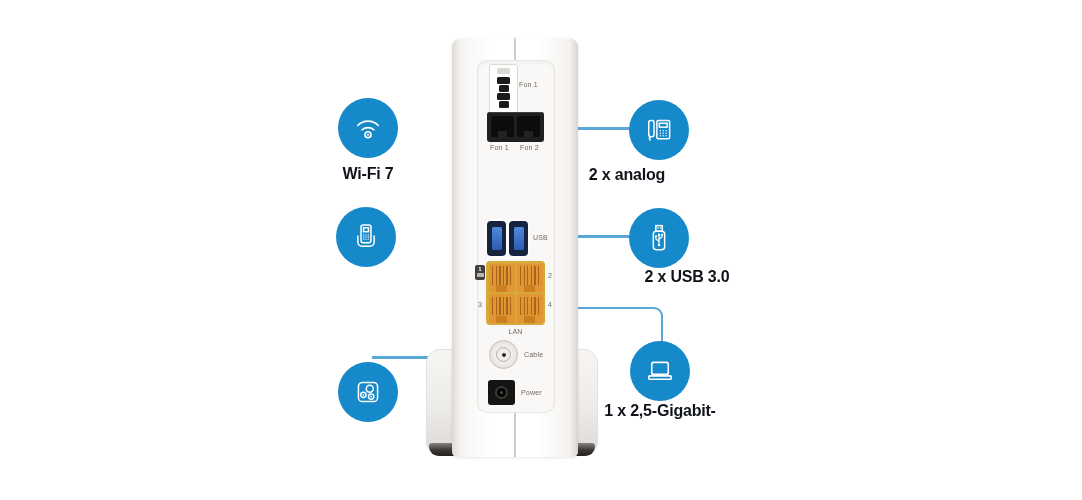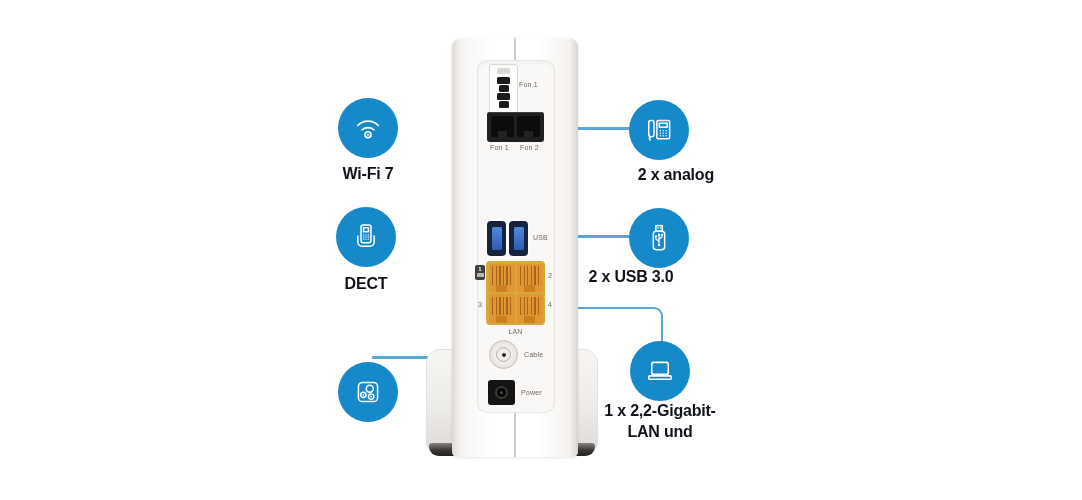--- a/index.html
+++ b/index.html
@@ -221,21 +221,20 @@
             <circle cx="24" cy="24" r="0.95"></circle>
             <circle cx="27.2" cy="24" r="0.95"></circle>
           <circle cx="20.8" cy="27" r="0.95"></circle>
             <circle cx="24" cy="27" r="0.95"></circle>
             <circle cx="27.2" cy="27" r="0.95"></circle>
         </g>
         <path d="M12.5 22.5 v9 a5.5 5.5 0 0 0 5.5 5.5 h12 a5.5 5.5 0 0 0 5.5 -5.5 v-9"></path>
       </svg>
     </span>
   </div>
-  <div class="clabel" style="left:311px;top:273px;width:110px;">DECT</div>
 
   <div class="bubble" style="left:338px;top:362px;">
     <span>
       <svg width="34" height="34" viewBox="0 0 48 48" fill="none" stroke="#ffffff" stroke-width="2.1">
         <rect x="10.5" y="10.5" width="27" height="27" rx="5.5"></rect>
         <circle cx="26.5" cy="19.5" r="5"></circle>
         <circle cx="17.5" cy="28" r="3.8"></circle>
         <circle cx="28.5" cy="30.5" r="3.8"></circle>
         <circle cx="17.5" cy="28" r="1.2" fill="#ffffff" stroke="none"></circle>
         <circle cx="28.5" cy="30.5" r="1.2" fill="#ffffff" stroke="none"></circle>
@@ -257,49 +256,48 @@
           <circle cx="26" cy="28.5" r="1"></circle>
             <circle cx="30" cy="28.5" r="1"></circle>
             <circle cx="34" cy="28.5" r="1"></circle>
           <circle cx="26" cy="32" r="1"></circle>
             <circle cx="30" cy="32" r="1"></circle>
             <circle cx="34" cy="32" r="1"></circle>
         </g>
       </svg>
     </span>
   </div>
-  <div class="clabel" style="left:594px;top:164px;width:120px;text-align:right;">2 x analog</div>
+  <div class="clabel" style="left:567px;top:164px;width:120px;">2 x analog</div>
 
   <div class="bubble" style="left:629px;top:208px;">
     <span>
       <svg width="34" height="34" viewBox="0 0 48 48" fill="none" stroke="#ffffff" stroke-width="2.1" stroke-linecap="round">
         <rect x="19.5" y="6.5" width="9" height="8"></rect>
         <rect x="21.6" y="8.8" width="1.9" height="1.9" fill="#ffffff" stroke="none"></rect>
         <rect x="25" y="8.8" width="1.9" height="1.9" fill="#ffffff" stroke="none"></rect>
         <rect x="16" y="14.5" width="16" height="26" rx="4"></rect>
         <g stroke-width="1.7">
           <path d="M24 32 V20"></path>
           <path d="M24 28.5 l-4.3 -2.9 v-2.4"></path>
           <path d="M24 25.5 l4.3 -2.9 v-2.2"></path>
         </g>
         <path d="M24 17 l-2.4 3.8 h4.8 z" fill="#ffffff" stroke="none"></path>
         <circle cx="19.7" cy="21.5" r="1.5" fill="#ffffff" stroke="none"></circle>
         <rect x="27" y="18" width="2.7" height="2.7" fill="#ffffff" stroke="none"></rect>
         <circle cx="24" cy="33.8" r="1.7" fill="#ffffff" stroke="none"></circle>
       </svg>
     </span>
   </div>
-  <div class="clabel" style="left:566px;top:266px;width:130px;">2 x USB 3.0</div>
+  <div class="clabel" style="left:622px;top:266px;width:130px;">2 x USB 3.0</div>
 
   <div class="bubble" style="left:630px;top:341px;">
     <span>
       <svg width="36" height="36" viewBox="0 0 48 48" fill="none" stroke="#ffffff" stroke-width="2.2" stroke-linecap="round">
         <rect x="13" y="12.5" width="22" height="16" rx="2.5"></rect>
         <rect x="9" y="30.5" width="30" height="4.5" rx="1.5"></rect>
       </svg>
     </span>
   </div>
   <div class="clabel" style="left:585px;top:400px;width:150px;">
-    <div>1 x 2,2-Gigabit-</div>
-    <div>LAN und</div>
+    <div>1 x 2,5-Gigabit-</div>
   </div>
 
 </div>
 
 </body></html>

